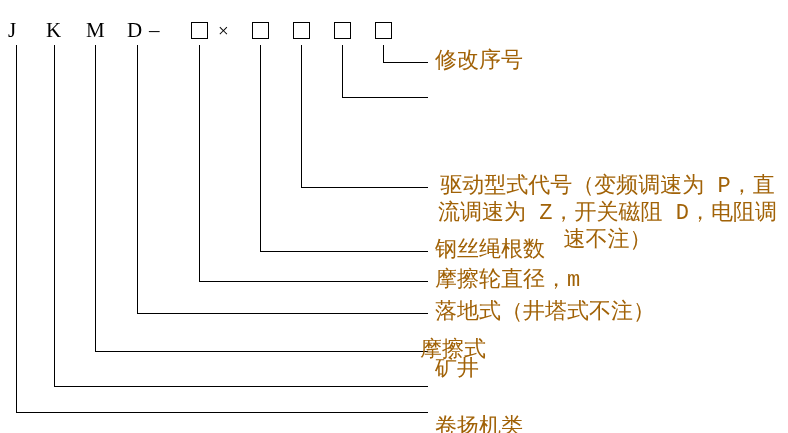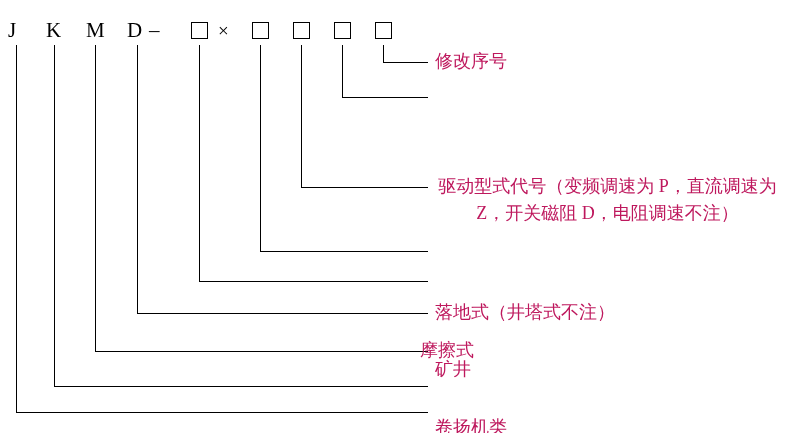--- a/index.html
+++ b/index.html
@@ -44,25 +44,25 @@
     width: 1px;
     background: #000;
   }
   .hline {
     position: absolute;
     height: 1px;
     background: #000;
   }
   .label {
     position: absolute;
-    font-size: 18px;
+    font-size: 22px;
     line-height: 27px;
-    color: #be185d;
+    color: #a16207;
     white-space: nowrap;
-    font-family: Liberation Serif, serif;
+    font-family: Liberation Mono, monospace;
   }
   .label.multi {
     white-space: normal;
   }
 </style>
 </head>
 <body>
 
 <div id="diagram">
 
@@ -104,21 +104,23 @@
   <span class="hline" style="left:54px; top:386px; width:374px;"></span>
 
   <span class="vline" style="left:16px; top:45px; height:367px;"></span>
   <span class="hline" style="left:16px; top:412px; width:412px;"></span>
 
   <span class="label" style="left:435px; top:48px;">修改序号</span>
 
 
   <span class="label multi" style="left:435px; top:173px; width:345px;text-align:center;">驱动型式代号（变频调速为 P，直流调速为 Z，开关磁阻 D，电阻调速不注）</span>
 
+  <span class="label" style="left:435px; top:237px;">钢丝绳根数</span>
 
+  <span class="label" style="left:435px; top:267px;">摩擦轮直径，m</span>
 
   <span class="label" style="left:435px; top:299px;">落地式（井塔式不注）</span>
 
   <span class="label" style="left:420px; top:337px;">摩擦式</span>
 
   <span class="label" style="left:435px; top:356px;">矿井</span>
 
   <span class="label" style="left:435px; top:398px;margin-top:16px;">卷扬机类</span>
 
 </div>

